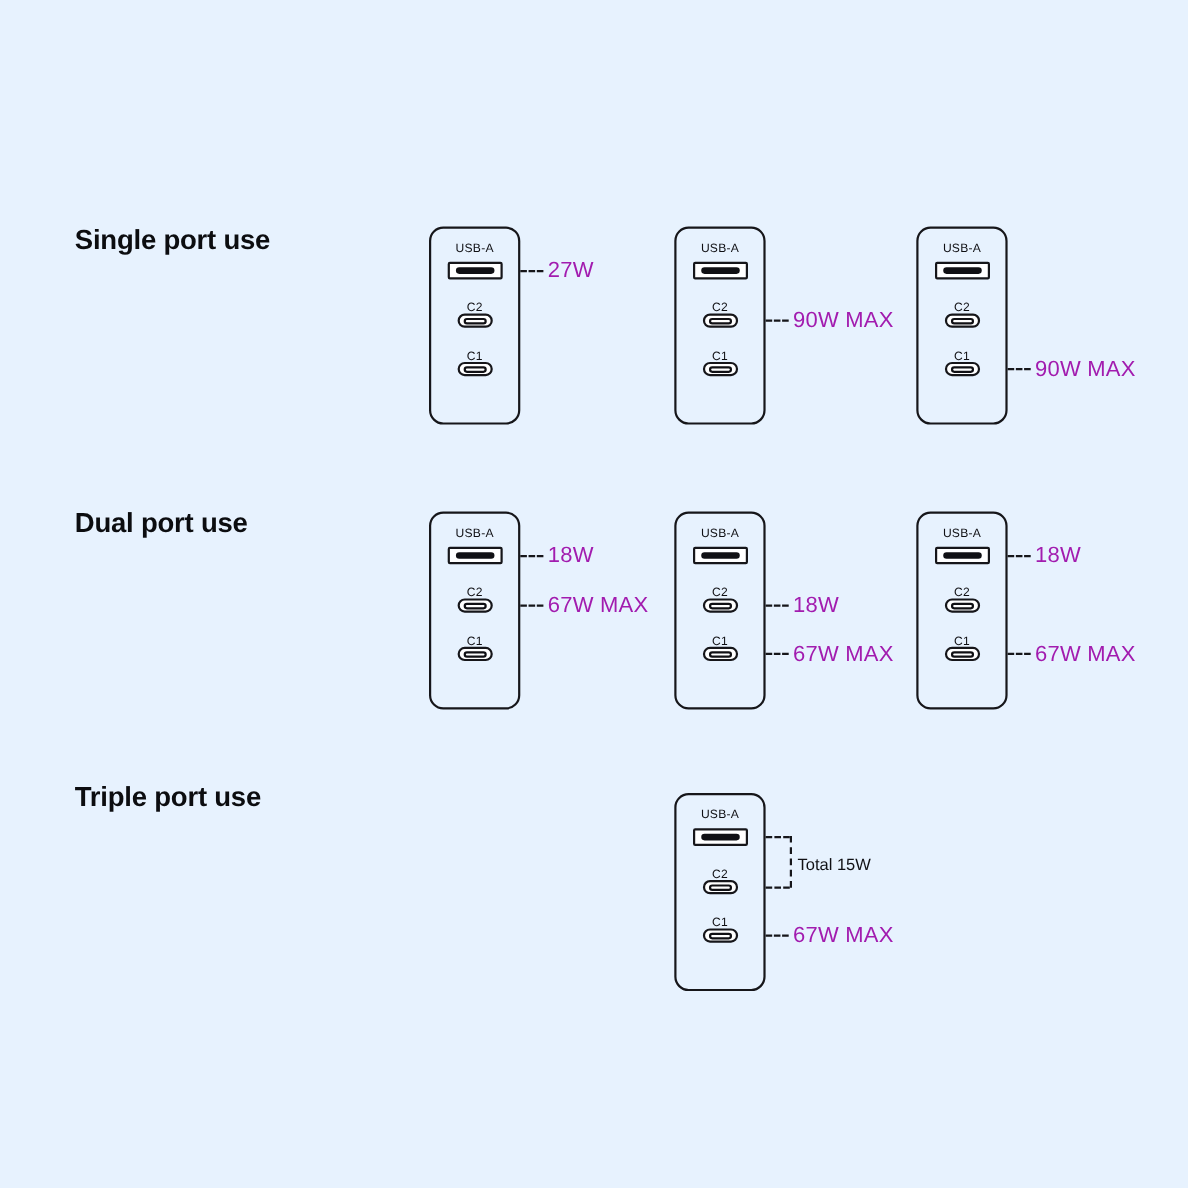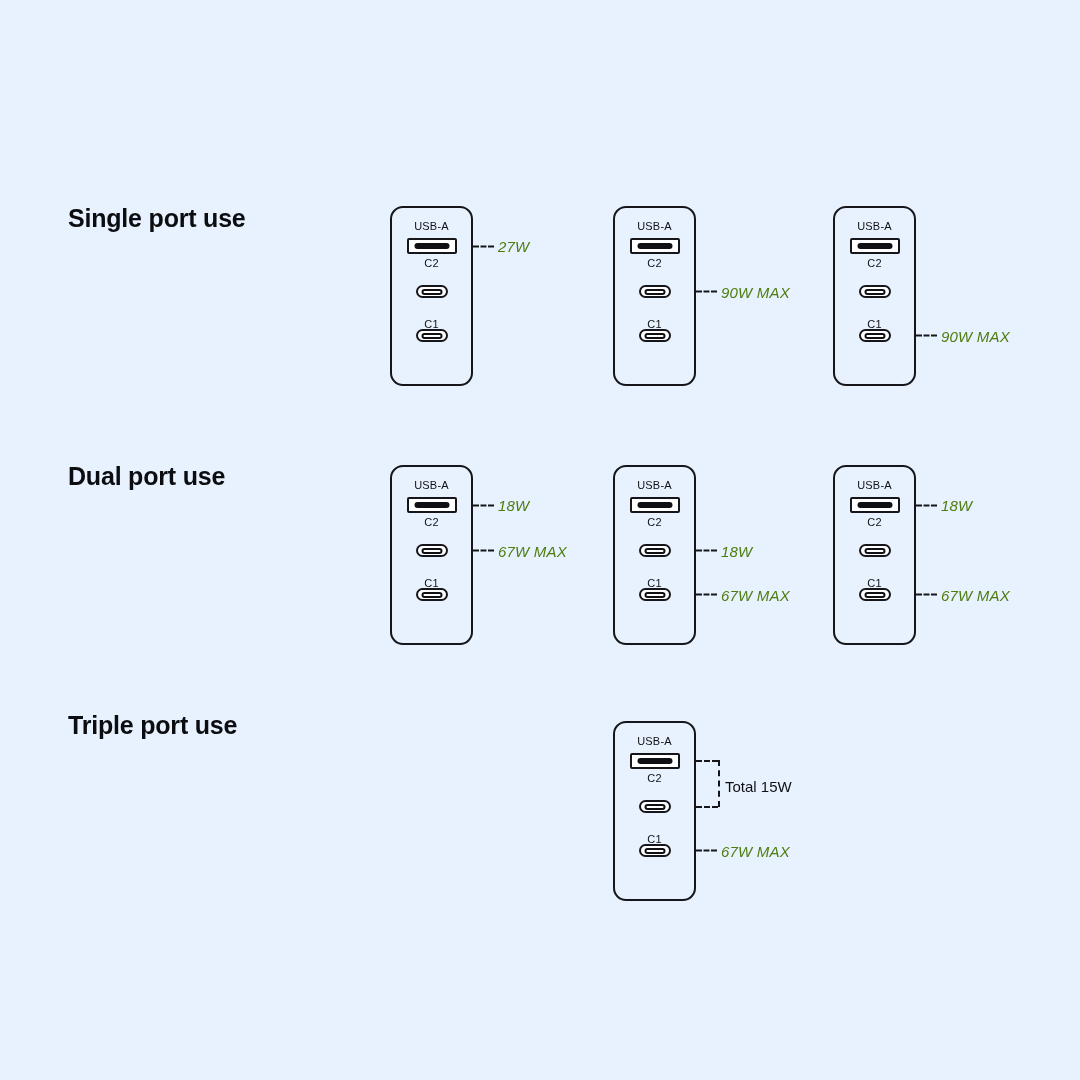--- a/index.html
+++ b/index.html
@@ -37,21 +37,21 @@
     position: absolute;
     left: 0;
     width: 100%;
     text-align: center;
     font-size: 11px;
     line-height: 12px;
     color: #101014;
     letter-spacing: 0.2px;
   }
   .pl-usba { top: 12px; }
-  .pl-c2   { top: 49px; }
+  .pl-c2   { top: 66px; }
   .pl-c1   { top: 110px; }
   .usba-port {
     position: absolute;
     left: 50%;
     transform: translateX(-50%);
     top: 30px;
     box-sizing: border-box;
     width: 50px;
     height: 16px;
     border: 2px solid #16161A;
@@ -105,24 +105,23 @@
   .at-usba { top: 38px; }
   .at-c2   { top: 83.5px; }
   .at-c1   { top: 127.5px; }
   .dash {
     display: inline-block;
     width: 21px;
     height: 0;
     border-top: 2px dashed #16161A;
   }
   .callout-text {
-    font-size: 15px;
-    color: #4d7c0f;
+    font-size: 20px;
+    color: #a21caf;
     letter-spacing: 0.2px;
-    font-style: italic;
   }
   
   .bdash {
     position: absolute;
     left: 81px;
     width: 22px;
     height: 0;
     border-top: 2px dashed #16161A;
   }
   .bdash-top    { top: 37px; }

